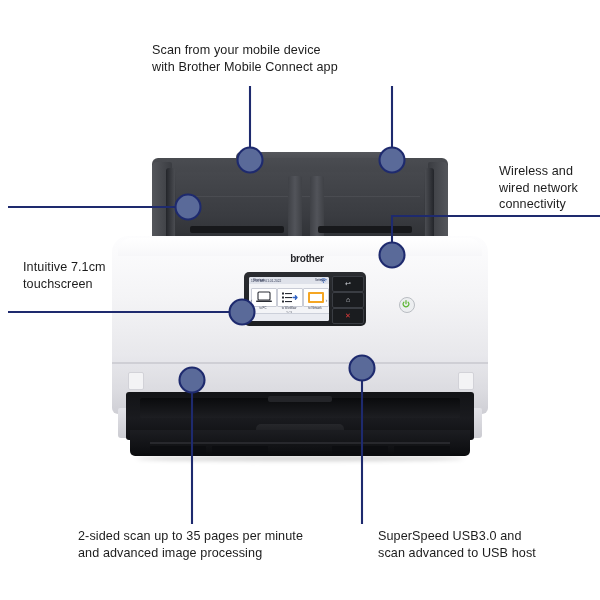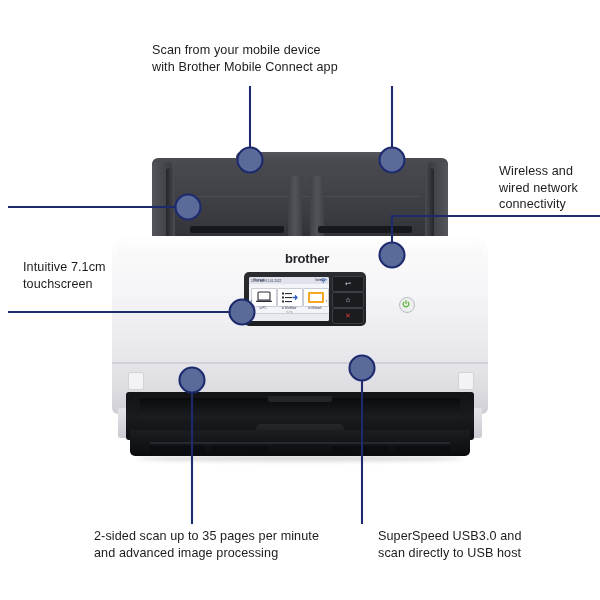--- a/index.html
+++ b/index.html
@@ -54,21 +54,21 @@
               background:linear-gradient(180deg,#e9e9ed 0%,#dcdce1 60%,#cfcfd5 100%);
               border-radius:0 0 6px 6px;}
   .body-edge{position:absolute;left:112px;top:362px;width:376px;height:2px;background:#c9c9cf;opacity:.8;}
   .notch-l{position:absolute;left:128px;top:372px;width:14px;height:16px;
            background:#f3f3f5;border:1px solid #d2d2d8;border-radius:2px;}
   .notch-r{position:absolute;left:458px;top:372px;width:14px;height:16px;
            background:#f3f3f5;border:1px solid #d2d2d8;border-radius:2px;}
 
   
   .logo{position:absolute;left:272px;top:252px;width:70px;height:14px;
-        color:#26262a;font-size:13px;font-weight:700;letter-spacing:-.2px;
+        color:#26262a;font-size:10px;font-weight:700;letter-spacing:-.2px;
         text-align:center;line-height:14px;}
 
   
   .panel{position:absolute;left:244px;top:272px;width:122px;height:54px;
          background:linear-gradient(180deg,#2b2d31,#1c1e21);border-radius:5px;}
   .lcd{position:absolute;left:249px;top:277px;width:80px;height:44px;
        background:#f3f4f7;border-radius:2px;overflow:hidden;}
   .lcd-bar{position:absolute;left:0;top:0;width:80px;height:7px;background:#dfe2ea;}
   .lcd-time{position:absolute;left:2px;top:.5px;font-size:3.2px;line-height:6px;color:#2b3550;}
   .lcd-wifi{position:absolute;right:2px;top:1px;width:7px;height:5px;}
@@ -258,19 +258,19 @@
 
 
 
   <div class="callout" style="left:499px;top:163px;">Wireless and
 wired network
 connectivity</div>
 
   <div class="callout" style="left:14px;top:259px;margin-left:9px;">Intuitive 7.1cm
 touchscreen</div>
 
-  <div class="callout" style="left:78px;top:528px;margin-left:16px;">2-sided scan up to 35 pages per minute
+  <div class="callout" style="left:78px;top:528px;">2-sided scan up to 35 pages per minute
 and advanced image processing</div>
 
   <div class="callout" style="left:378px;top:528px;">SuperSpeed USB3.0 and
-scan directly to USB host</div>
+scan advanced to USB host</div>
 
 </div>
 
 </body></html>

